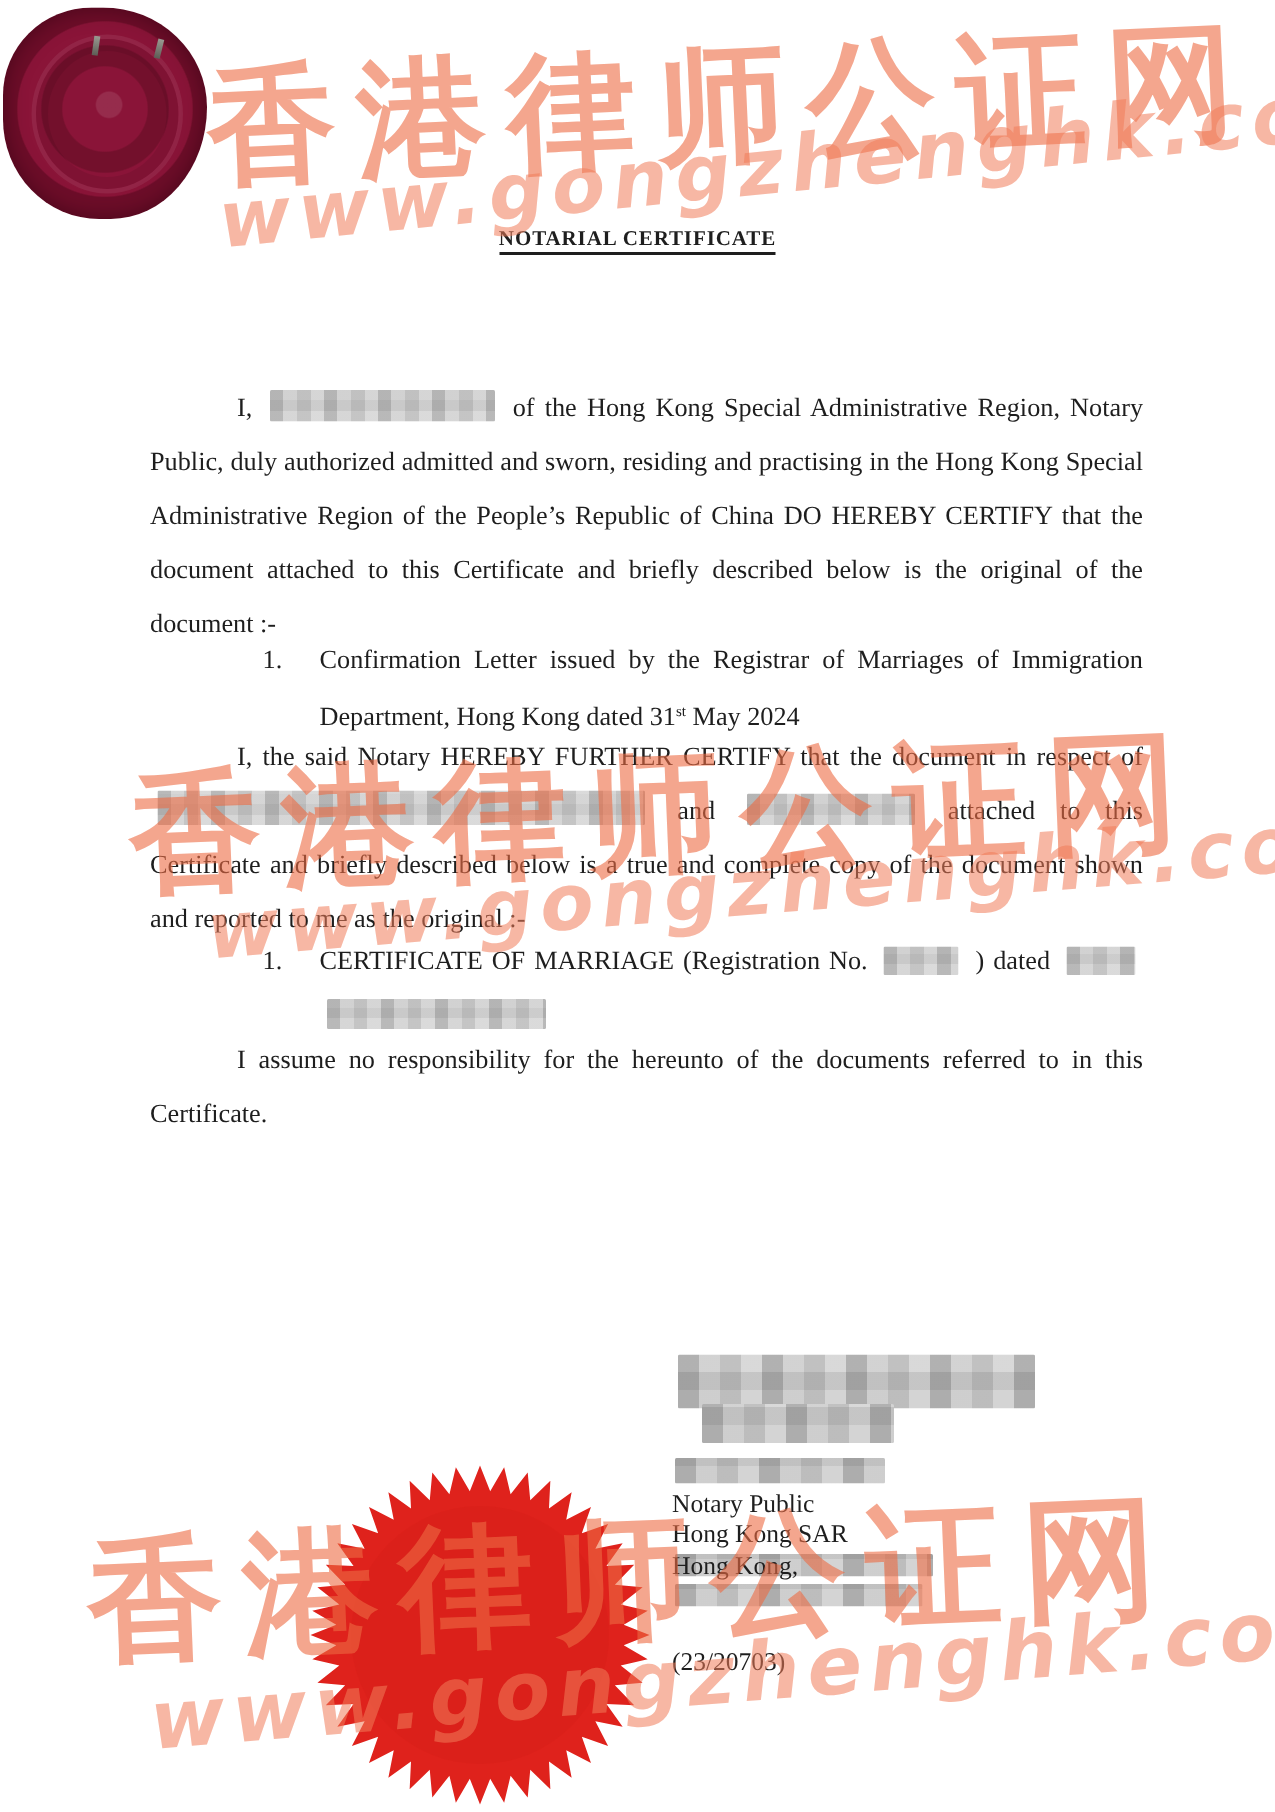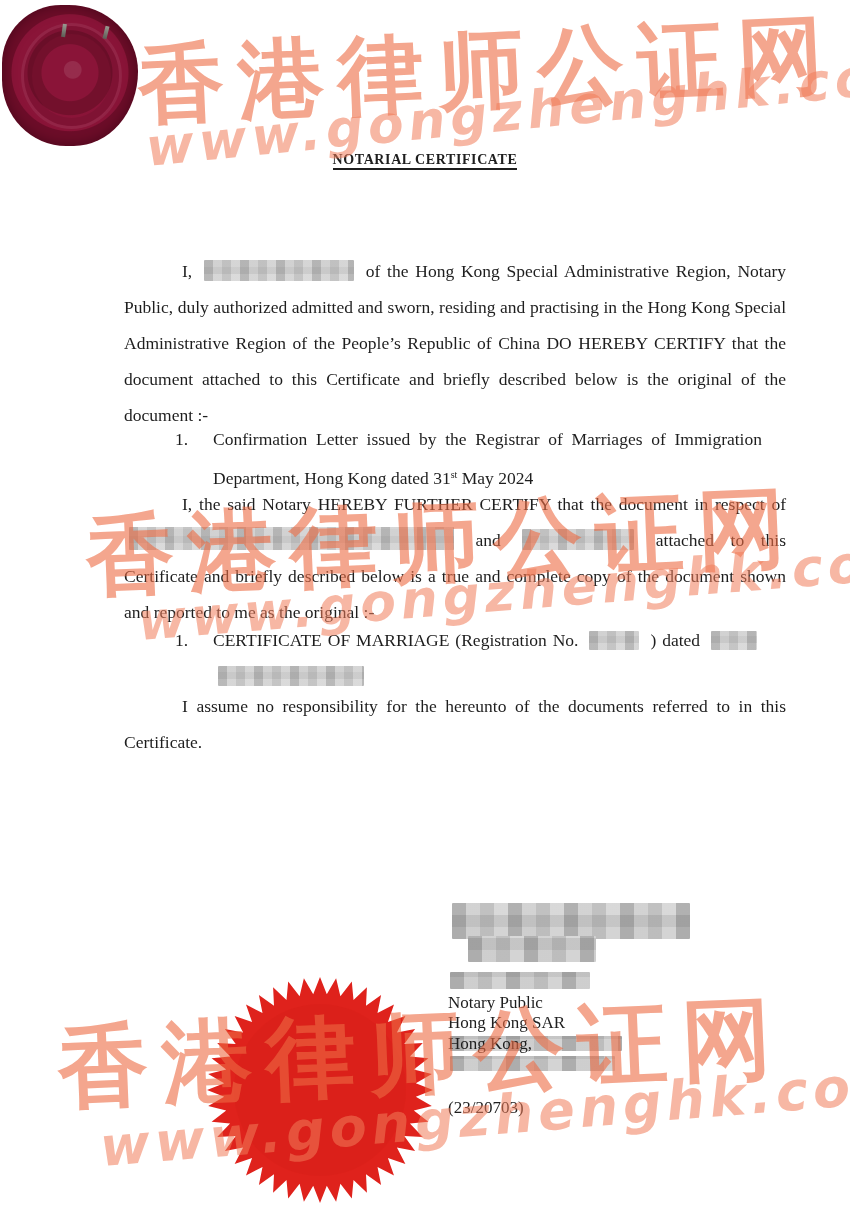--- a/index.html
+++ b/index.html
@@ -31,21 +31,21 @@
     border:3px solid rgba(255,255,255,0.07);box-shadow:inset 0 0 0 8px rgba(0,0,0,0.08);}
   .staple{position:absolute;width:4px;height:13px;background:linear-gradient(#9a9a92,#5d5d55);z-index:2;}
   .staple.s1{left:62px;top:24px;transform:rotate(8deg);}
   .staple.s2{left:104px;top:26px;transform:rotate(14deg);}
   
   .doc-el{position:absolute;z-index:2;}
   .title-wrap{left:0;top:150px;width:850px;text-align:center;}
   .title{font-size:14px;font-weight:bold;letter-spacing:0.6px;
     border-bottom:2px solid #1e1e1e;padding-bottom:1px;}
   .salutation{left:213px;top:225px;font-size:18px;letter-spacing:0.3px;}
-  .para{left:100px;width:662px;font-size:17.5px;line-height:36px;text-align:justify;margin-left:24px;}
+  .para{left:100px;width:662px;font-size:17.5px;line-height:36px;text-align:justify;}
   .indent{text-indent:58px;}
   .p1{top:253px;}
   .p2{top:486px;}
   .p3{top:688px;}
   .list{left:175px;width:587px;font-size:17.5px;line-height:36px;}
   .l1{top:421px;}
   .l2{top:622px;}
   .list .num{position:absolute;left:0;top:0;}
   .list .ltext{margin-left:38px;width:549px;text-align:justify;}
   sup.ss{font-size:10px;vertical-align:6px;letter-spacing:0;}

